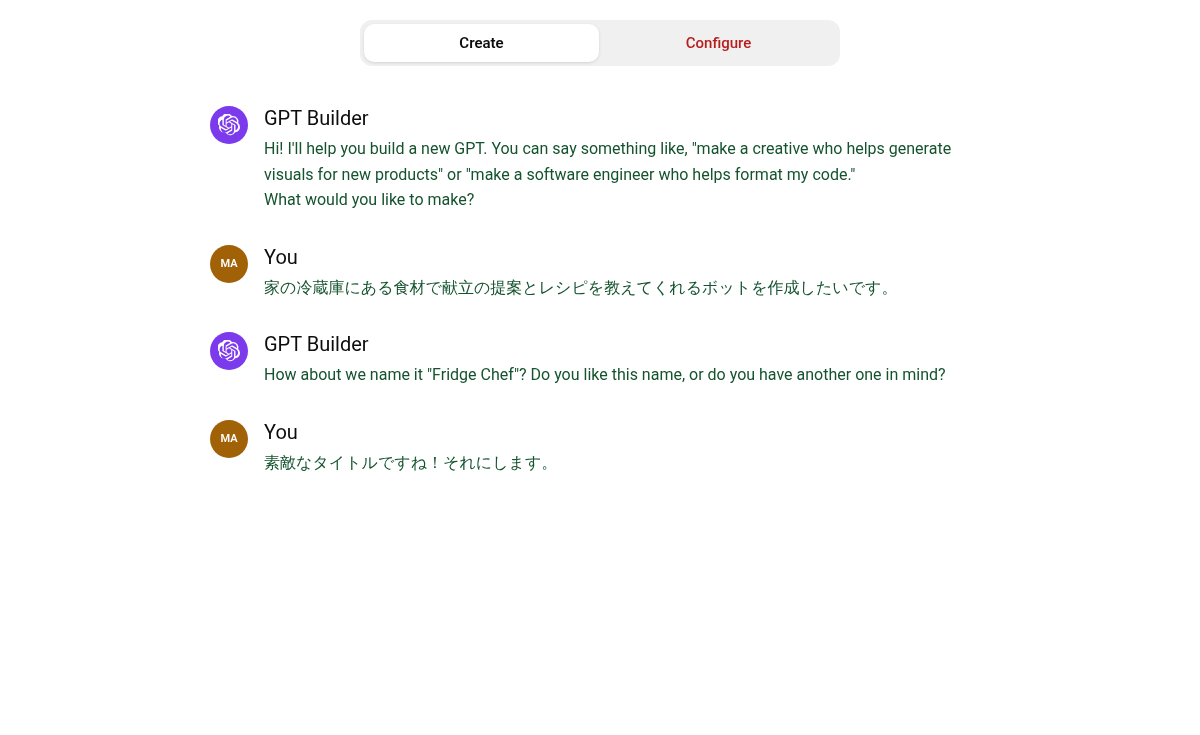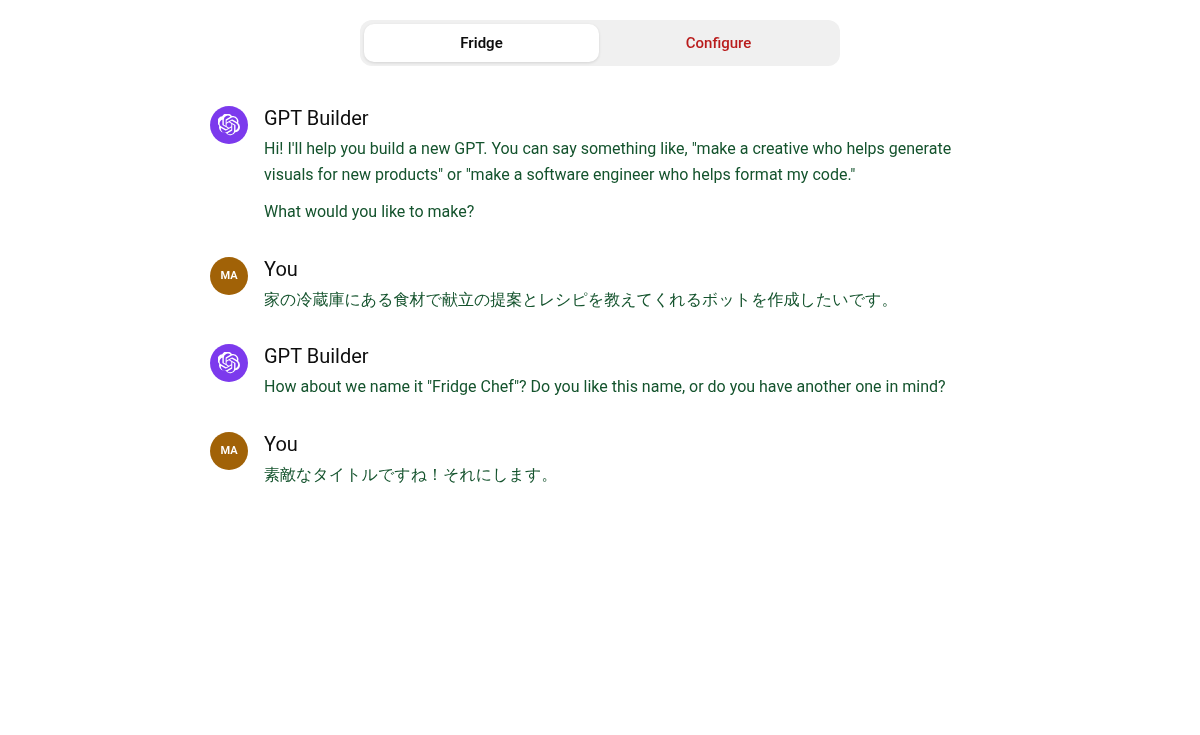--- a/index.html
+++ b/index.html
@@ -117,31 +117,30 @@
       color: #0d0d0d;
     }
 
     .message-text {
       font-size: 16px;
       line-height: 1.6;
       color: #14532d;
     }
 
     .message-text p + p {
-      margin-top: 12px;
     }
   </style>
 </head>
 <body>
 
 <div class="page-container">
 
   <div class="tab-bar">
     <div class="tab-container">
-      <div class="tab active">Fridge</div>
+      <div class="tab active">Create</div>
       <div class="tab inactive">Configure</div>
     </div>
   </div>
 
   <div class="chat-area">
 
     <div class="message-group">
       <div class="avatar gpt-builder">
         <svg viewBox="0 0 41 41" xmlns="http://www.w3.org/2000/svg">
           <path d="M37.532 16.87a9.963 9.963 0 0 0-.856-8.184 10.078 10.078 0 0 0-10.855-4.835 9.964 9.964 0 0 0-6.211-4.371 10.079 10.079 0 0 0-11.784 4.908 9.962 9.962 0 0 0-6.667 3.476 10.08 10.08 0 0 0 1.24 13.817 9.965 9.965 0 0 0 .856 8.185 10.079 10.079 0 0 0 10.855 4.835 9.965 9.965 0 0 0 6.211 4.371 10.079 10.079 0 0 0 11.784-4.909 9.965 9.965 0 0 0 6.667-3.475 10.079 10.079 0 0 0-1.24-13.817zM22.498 37.886a7.474 7.474 0 0 1-4.799-1.735c.061-.033.168-.091.237-.134l7.964-4.6a1.294 1.294 0 0 0 .655-1.134V19.054l3.366 1.944a.12.12 0 0 1 .066.092v9.299a7.505 7.505 0 0 1-7.49 7.496zM6.392 31.006a7.471 7.471 0 0 1-.894-5.023c.06.036.162.099.237.141l7.964 4.6a1.297 1.297 0 0 0 1.308 0l9.724-5.614v3.888a.12.12 0 0 1-.048.103l-8.051 4.649a7.504 7.504 0 0 1-10.24-2.744zM4.297 13.62A7.469 7.469 0 0 1 8.2 10.333c0 .068-.004.19-.004.274v9.201a1.294 1.294 0 0 0 .654 1.132l9.723 5.614-3.366 1.944a.12.12 0 0 1-.114.012L7.044 23.86a7.504 7.504 0 0 1-2.747-10.24zm27.658 6.437l-9.724-5.615 3.367-1.943a.121.121 0 0 1 .114-.012l8.048 4.648a7.498 7.498 0 0 1-1.158 13.528v-9.476a1.293 1.293 0 0 0-.647-1.13zm3.35-5.043c-.059-.037-.162-.099-.236-.141l-7.965-4.6a1.298 1.298 0 0 0-1.308 0l-9.723 5.614v-3.888a.12.12 0 0 1 .048-.103l8.05-4.645a7.497 7.497 0 0 1 11.135 7.763zm-21.063 6.929l-3.367-1.944a.12.12 0 0 1-.065-.092v-9.299a7.497 7.497 0 0 1 12.293-5.756 6.94 6.94 0 0 0-.236.134l-7.965 4.6a1.294 1.294 0 0 0-.654 1.132l-.006 11.225zm1.829-3.943l4.33-2.501 4.332 2.499v4.998l-4.331 2.5-4.331-2.5V18z"></path>

